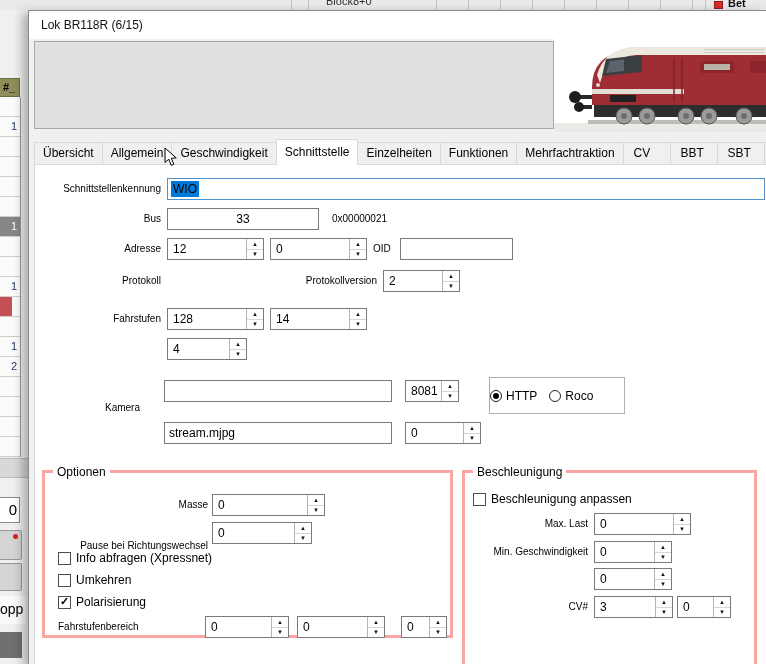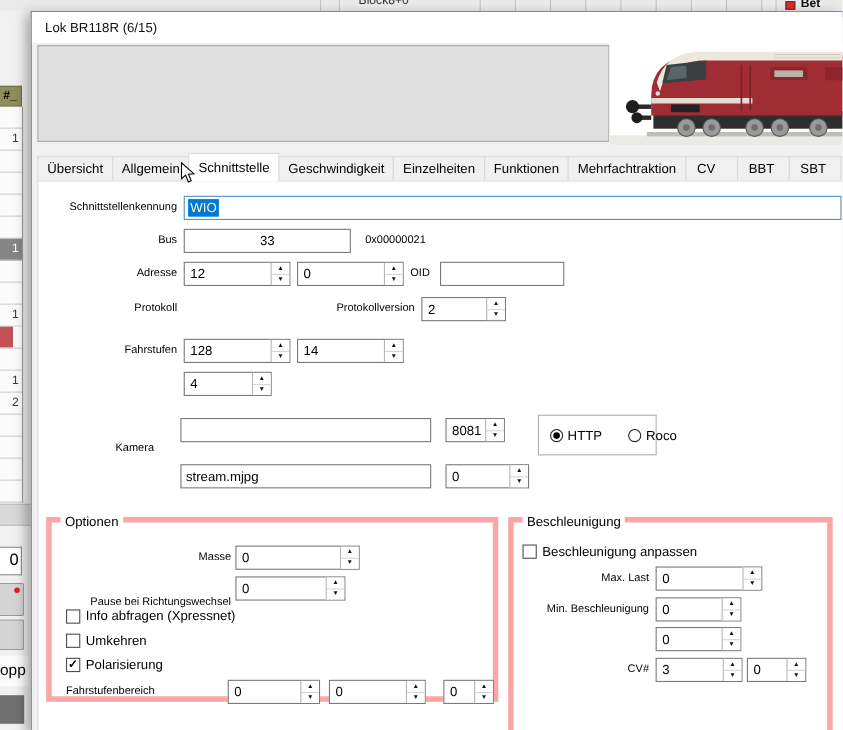--- a/index.html
+++ b/index.html
@@ -54,36 +54,36 @@
   
   #content{position:absolute;left:5px;top:153px;right:0;bottom:0;background:#fff;
        border-top:1px solid #d9d9d9;border-left:1px solid #d9d9d9;box-sizing:border-box;}
   .lb{position:absolute;height:22px;line-height:22px;font-size:10px;white-space:nowrap;color:#000;}
   .lb.r{text-align:right;}
   .ti{position:absolute;height:22px;box-sizing:border-box;border:1px solid #7a7a7a;background:#fff;
       font-family:"Liberation Sans",sans-serif;font-size:12px;padding:0 4px;outline:0;color:#000;}
   .ti.center{text-align:center;}
   #kennung-input{position:absolute;left:132px;top:13px;width:598px;height:22px;border:1px solid #4f91cc;
       background:#fff;box-sizing:border-box;display:flex;align-items:center;padding-left:3px;}
-  #kennung-input .seltext{background:#0078d7;color:#fef9c3;font-size:12px;padding:1px 2px;}
+  #kennung-input .seltext{background:#0078d7;color:#000000;font-size:12px;padding:1px 2px;}
   .spin{position:absolute;display:flex;height:22px;border:1px solid #7a7a7a;background:#fff;box-sizing:border-box;}
   .sv{flex:1 1 auto;min-width:0;border:0;outline:0;background:transparent;padding:0 2px 0 5px;
       font-family:"Liberation Sans",sans-serif;font-size:12px;color:#000;}
   .spin-btns{flex:0 0 16px;display:flex;flex-direction:column;border-left:1px solid #b5b5b5;background:#fff;}
   .sb{flex:1;display:flex;align-items:center;justify-content:center;font-size:6px;line-height:1;color:#111;}
   .sb.up{border-bottom:1px solid #d6d6d6;}
   #combo{position:absolute;left:132px;top:105px;width:97px;height:22px;background:#dcdcdc;
       border:1px solid #707070;box-sizing:border-box;display:flex;align-items:center;font-size:12px;padding-left:5px;}
   #combo .chev{margin-left:auto;padding-right:5px;font-size:9px;color:#444;}
-  #radiobox{position:absolute;left:454px;top:212px;width:108px;height:37px;border:1px solid #b0b0b0;
-      box-sizing:border-box;display:flex;align-items:center;gap:24px;padding-left:10px;}
+  #radiobox{position:absolute;left:454px;top:212px;width:136px;height:37px;border:1px solid #b0b0b0;
+      box-sizing:border-box;display:flex;align-items:center;gap:12px;}
   .radio{display:flex;align-items:center;gap:4px;font-size:12px;}
   .rdot{width:12px;height:12px;border:1px solid #222;border-radius:50%;box-sizing:border-box;background:#fff;position:relative;}
   .radio.checked .rdot::after{content:"";position:absolute;left:2px;top:2px;right:2px;bottom:2px;border-radius:50%;background:#000;}
-  .grp{position:absolute;border:5px solid #fca5a5;box-sizing:border-box;}
+  .grp{position:absolute;border:3px solid #fca5a5;box-sizing:border-box;}
   .grp-title{position:absolute;top:-9px;left:8px;background:#fff;padding:0 4px;font-size:12px;line-height:16px;color:#000;}
   .cbrow{position:absolute;display:flex;align-items:center;gap:5px;height:16px;font-size:12px;color:#000;}
   .cb{width:13px;height:13px;border:1px solid #4d4d4d;background:#fff;box-sizing:border-box;
       display:flex;align-items:center;justify-content:center;font-size:11px;font-weight:bold;color:#000;flex:0 0 13px;}
   .cb .mk{display:none;margin-top:-2px;}
   .cb.checked .mk{display:block;}
   #cursor{position:absolute;left:164px;top:147px;z-index:9;}
 </style>
 </head>
 <body>
@@ -185,22 +185,22 @@
         <rect x="22" y="56" width="16" height="4" fill="#2a2a2a"></rect>
         <circle cx="21" cy="58" r="6" fill="#1d1d1d"></circle>
         <rect x="26" y="66" width="12" height="4" fill="#2a2a2a"></rect>
         <circle cx="25" cy="68" r="5" fill="#1d1d1d"></circle>
       </svg>
     </div>
 
     <div id="tabs">
         <div class="tab">Übersicht</div>
         <div class="tab">Allgemein</div>
+        <div class="tab">Geschwindigkeit</div>
         <div class="tab active">Schnittstelle</div>
-        <div class="tab">Geschwindigkeit</div>
         <div class="tab">Einzelheiten</div>
         <div class="tab">Funktionen</div>
         <div class="tab">Mehrfachtraktion</div>
         <div class="tab narrow">CV</div>
         <div class="tab narrow">BBT</div>
         <div class="tab narrow">SBT</div>
         <div class="tab narrow">BAT</div>
       </div>
 
     <div id="content">
@@ -357,21 +357,21 @@
           <span>Beschleunigung anpassen</span>
         </div>
         <div class="lb r" style="left:8px;top:40px;width:115px">Max. Last</div>
         <div class="spin" style="left:129px;top:40px;width:97px">
           <input class="sv" value="0" style="">
         <div class="spin-btns">
               <div class="sb up">▲</div>
               <div class="sb down">▼</div>
             </div>
           </div>
-        <div class="lb r" style="left:8px;top:68px;width:115px">Min. Beschleunigung</div>
+        <div class="lb r" style="left:8px;top:68px;width:115px">Min. Geschwindigkeit</div>
         <div class="spin" style="left:129px;top:68px;width:78px">
           <input class="sv" value="0" style="">
         <div class="spin-btns">
               <div class="sb up">▲</div>
               <div class="sb down">▼</div>
             </div>
           </div>
         <div class="spin" style="left:129px;top:95px;width:78px">
           <input class="sv" value="0" style="">
         <div class="spin-btns">

